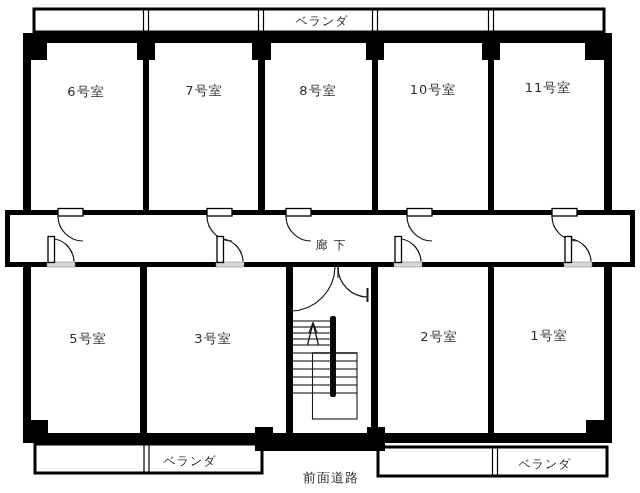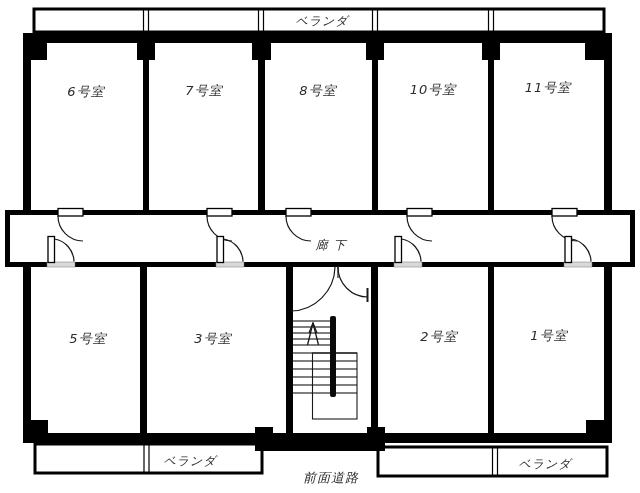--- a/index.html
+++ b/index.html
@@ -1,17 +1,17 @@
 <!DOCTYPE html>
 <html><head>
 <meta charset="utf-8">
 <style>
   html,body{margin:0;padding:0;background:#fff;}
   #canvas{position:relative;width:640px;height:493px;background:#ffffff;overflow:hidden;
-          font-family:"DejaVu Sans","Liberation Sans",sans-serif;font-style:italic;}
+          font-family:"DejaVu Sans","Liberation Sans",sans-serif;}
   svg{display:block;}
   text{font-family:"DejaVu Sans","Liberation Sans",sans-serif;fill:#2b2b2b;}
   .room-label{font-size:13px;letter-spacing:1px;}
   .small-label{font-size:12px;letter-spacing:1px;}
   .wall{fill:#000000;}
   .thinline{stroke:#000000;stroke-width:1.2;fill:none;}
   .arc{stroke:#1a1a1a;stroke-width:1.2;fill:none;}
   .leaf{fill:#ffffff;stroke:#000000;stroke-width:1.3;}
   .sill{fill:#d9d9d9;stroke:#777777;stroke-width:0.5;}
   .veranda{fill:#ffffff;stroke:#000000;stroke-width:3;}

